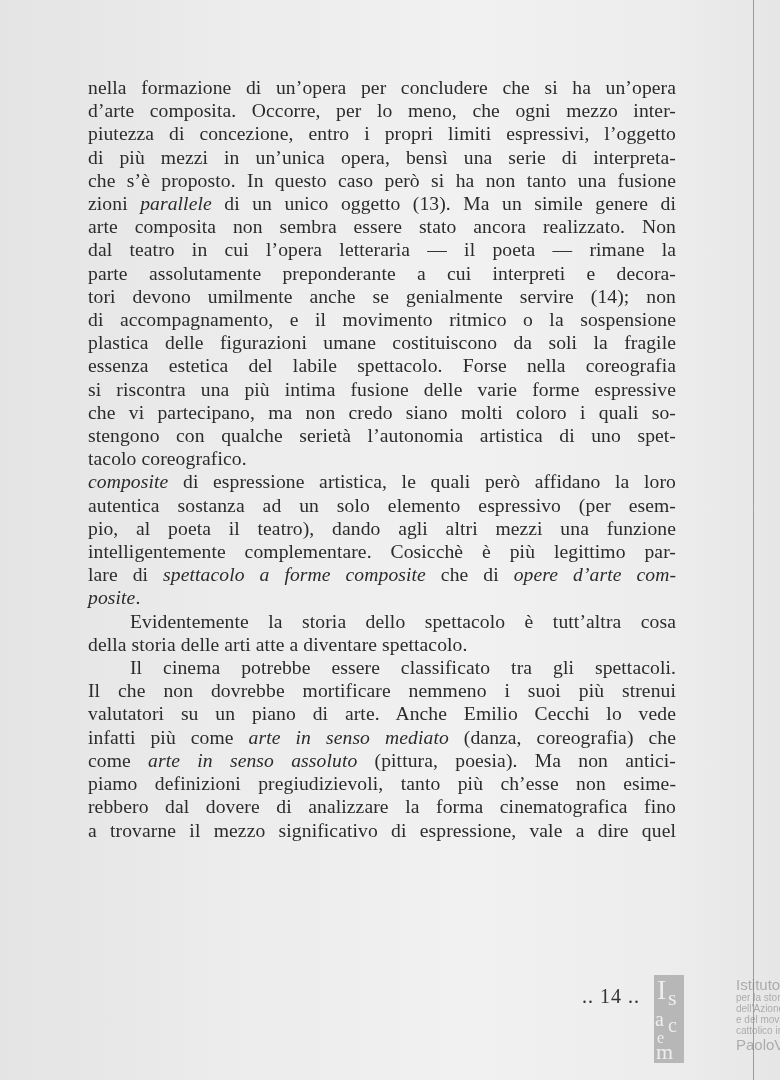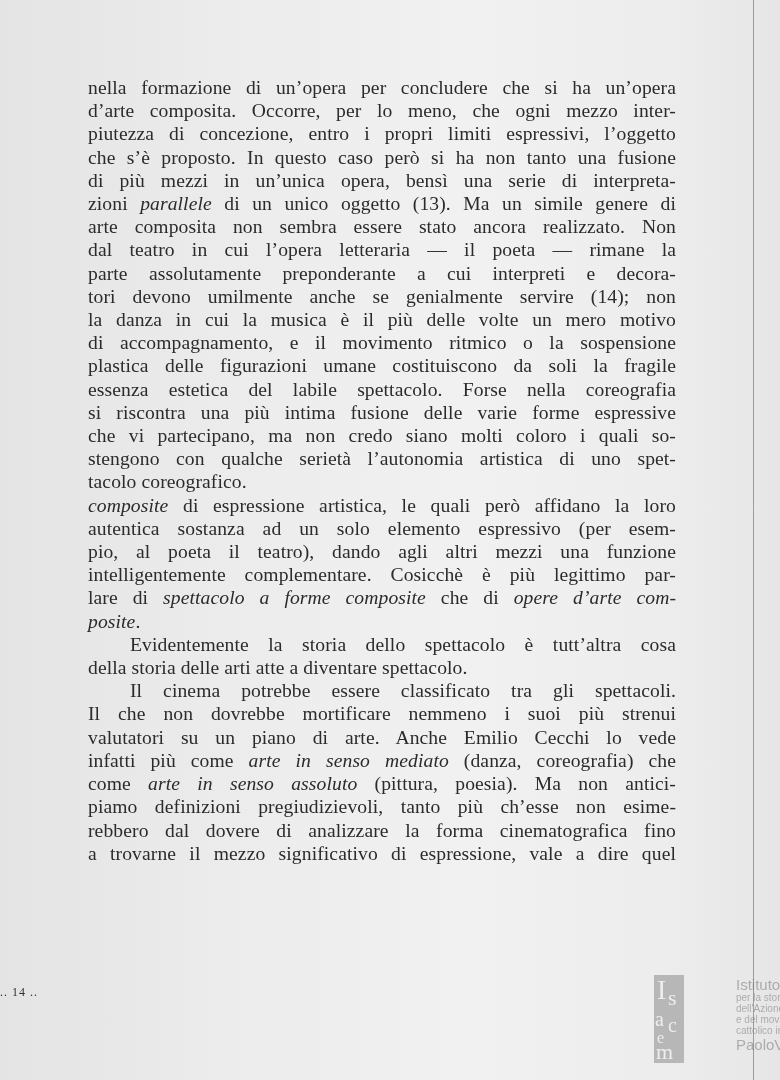--- a/index.html
+++ b/index.html
@@ -54,23 +54,23 @@
       white-space: nowrap;
     }
     .line.last { text-align-last: left; }
     .line.indent { padding-left: 42px; }
     em { font-style: italic; }
     .page-number {
       position: absolute;
       left: 0;
       width: 640px;
       top: 985px;
-      text-align: left;
+      text-align: right;
       font-family: "Liberation Serif", "DejaVu Serif", serif;
-      font-size: 12px;
+      font-size: 20px;
       color: #333;
       letter-spacing: 1px;
     }
     .logo {
       position: absolute;
       left: 654px;
       top: 975px;
       width: 120px;
       height: 90px;
       opacity: 0.55;
@@ -105,28 +105,27 @@
 <body>
 
 <div class="page">
   <div class="spine-line"></div>
 
   <div class="text-block" id="text-block">
       <div class="para">
         <span class="line"><span>nella formazione di un’opera per concludere che si ha un’opera</span></span>
         <span class="line"><span>d’arte composita. Occorre, per lo meno, che ogni mezzo inter-</span></span>
         <span class="line"><span>piutezza di concezione, entro i propri limiti espressivi, l’oggetto</span></span>
+        <span class="line"><span>di più mezzi in un’unica opera, bensì una serie di interpreta-</span></span>
         <span class="line"><span>che s’è proposto. In questo caso però si ha non tanto una fusione</span></span>
-        <span class="line"><span>di più mezzi in un’unica opera, bensì una serie di interpreta-</span></span>
         <span class="line"><span>zioni </span><em>parallele</em><span> di un unico oggetto (13). Ma un simile genere di</span></span>
         <span class="line"><span>arte composita non sembra essere stato ancora realizzato. Non</span></span>
         <span class="line"><span>dal teatro in cui l’opera letteraria — il poeta — rimane la</span></span>
         <span class="line"><span>parte assolutamente preponderante a cui interpreti e decora-</span></span>
         <span class="line"><span>tori devono umilmente anche se genialmente servire (14); non</span></span>
-        <span class="line"><span>la danza in cui la musica è il più delle volte un mero motivo</span></span>
         <span class="line"><span>di accompagnamento, e il movimento ritmico o la sospensione</span></span>
         <span class="line"><span>plastica delle figurazioni umane costituiscono da soli la fragile</span></span>
         <span class="line"><span>essenza estetica del labile spettacolo. Forse nella coreografia</span></span>
         <span class="line"><span>si riscontra una più intima fusione delle varie forme espressive</span></span>
         <span class="line"><span>che vi partecipano, ma non credo siano molti coloro i quali so-</span></span>
         <span class="line"><span>stengono con qualche serietà l’autonomia artistica di uno spet-</span></span>
         <span class="line last"><span>tacolo coreografico.</span></span>
       </div>
       <div class="para">
         <span class="line"><em>composite</em><span> di espressione artistica, le quali però affidano la loro</span></span>

